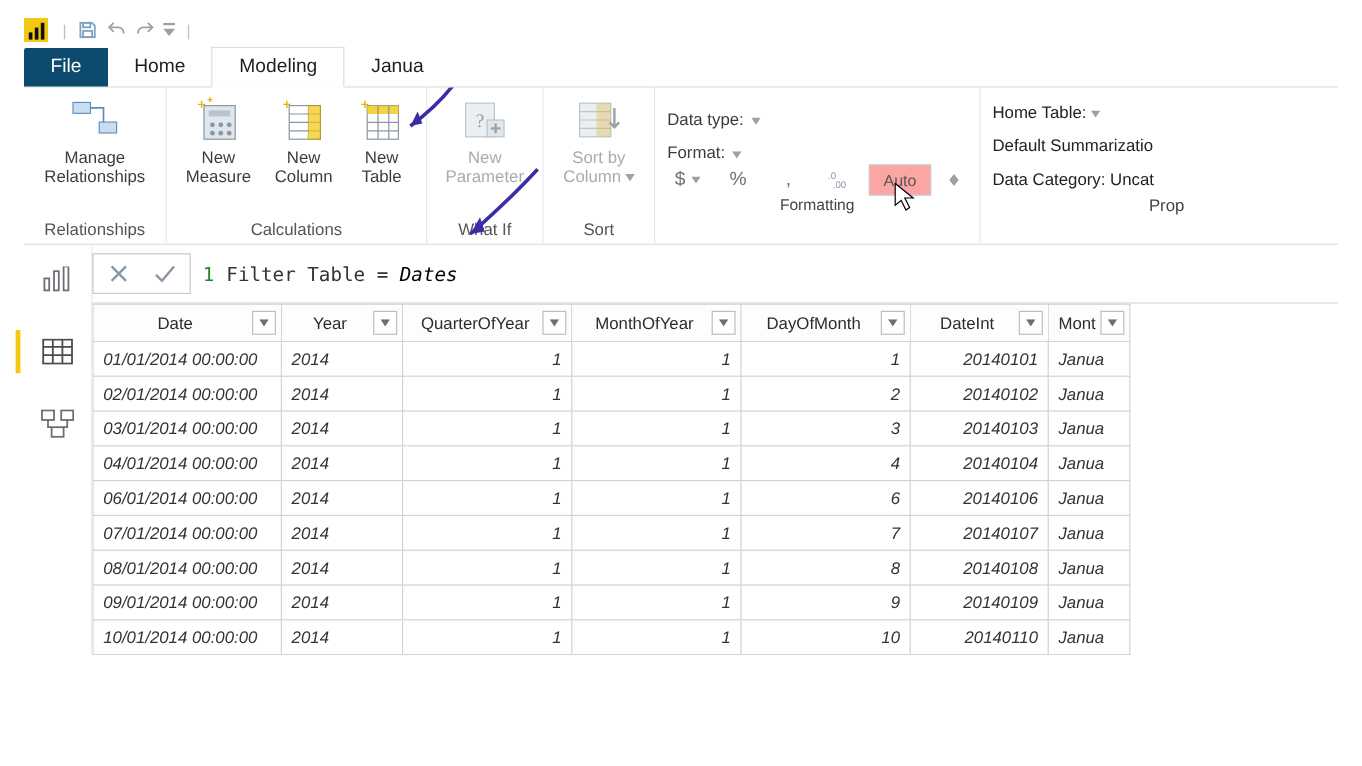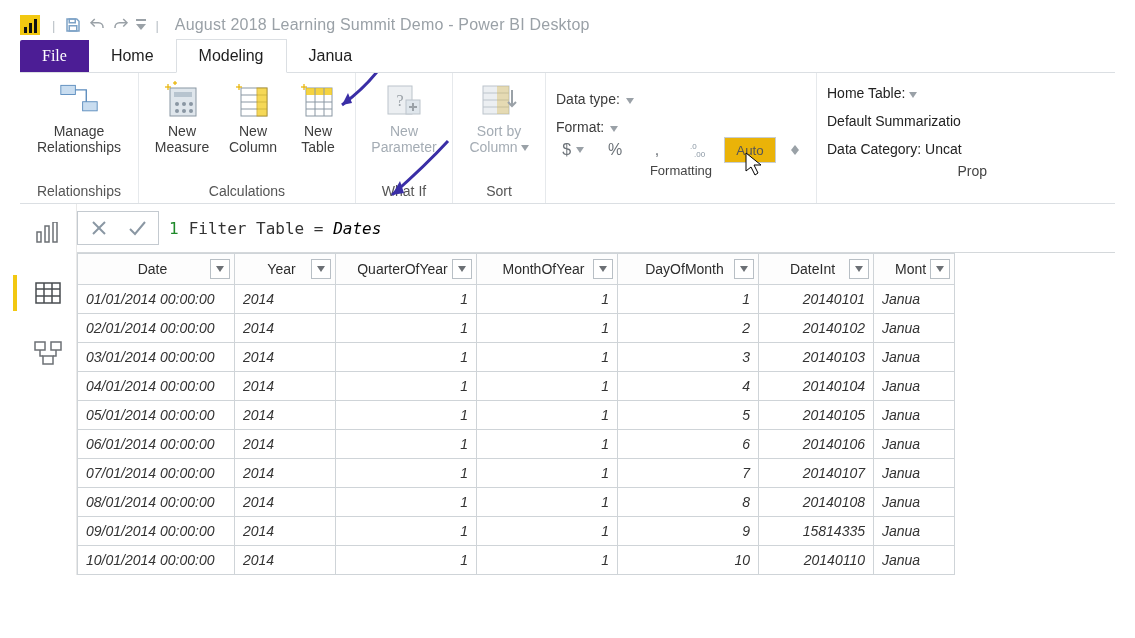--- a/index.html
+++ b/index.html
@@ -57,23 +57,22 @@
   .ribbon-tab {
     padding: 0 22px;
     height: 32px;
     line-height: 32px;
     font-size: 16px;
     color:#1e1e1e;
     cursor:pointer;
     position:relative;
   }
   .ribbon-tab.file {
-    background:#4c1d95; color:#fff;
+    background:#0c4a6e; color:#fff;
     border-top-left-radius: 2px;
-    font-family: Liberation Serif, serif;
   }
   .ribbon-tab.active {
     background:#fff;
     border:1px solid #dbdfe3;
     border-bottom:1px solid #fff;
     margin-bottom:-1px;
     color:#1e1e1e;
   }
 
   
@@ -142,21 +141,21 @@
     min-width: 26px; height:24px;
     border:1px solid transparent;
     color:#6d7379;
     font-size:16px;
     padding:0 3px;
   }
   .fmt-input {
     border:1px solid #c7cdd2;
     width:46px; height:22px;
     text-align:center; color:#555;
-    background:#eab308;
+    background:#fca5a5;
   }
 
   .prop-group {
     display:flex; flex-direction:column;
     padding: 6px 10px 0 10px;
     font-size:14px;
     min-width: 160px;
   }
   .prop-row { height:28px; line-height:28px; color:#222; white-space:nowrap; }
 
@@ -236,21 +235,21 @@
     background:#fdfdfd;
     border:1px solid #cfd4d8;
     height: 30px;
     padding: 0;
     position:relative;
     text-align:center;
     color:#2c2c2c;
   }
   table.grid th .th-inner {
     display:flex; align-items:center; justify-content:center;
-    height:100%; padding: 0 28px 0 8px; margin-left: 13px;
+    height:100%; padding: 0 28px 0 8px;
   }
   table.grid th .filter {
     position:absolute; right:4px; top:50%; transform:translateY(-50%);
     width:18px; height:18px;
     border:1px solid #b8bfc5;
     display:flex; align-items:center; justify-content:center;
     background:#fff; cursor:pointer;
   }
   table.grid td {
     border:1px solid #cfd4d8;
@@ -308,21 +307,20 @@
           <path d="M20 9H10a6 6 0 0 0-6 6v1"></path>
         </svg>
     </span>
     <span class="qat-btn" style="width:16px">
       <svg width="10" height="12" viewBox="0 0 10 12" fill="#9aa1a7">
           <rect x="0" y="0" width="10" height="2"></rect>
           <polygon points="0,5 10,5 5,11"></polygon>
         </svg>
     </span>
     <span class="sep">|</span>
-    <span class="title-text">August 2018 Learning Summit Demo - Power BI Desktop</span>
   </div>
 
   <div class="ribbon-tabs">
     <div class="ribbon-tab file">File</div>
     <div class="ribbon-tab">Home</div>
     <div class="ribbon-tab active">Modeling</div>
     <div class="ribbon-tab">Janua</div>
   </div>
 
   <div class="ribbon">
@@ -652,29 +650,20 @@
               <tr>
                 <td>04/01/2014 00:00:00</td>
                 <td>2014</td>
                 <td>1</td>
                 <td>1</td>
                 <td>4</td>
                 <td>20140104</td>
                 <td>Janua</td>
               </tr>
               <tr>
-                <td>05/01/2014 00:00:00</td>
-                <td>2014</td>
-                <td>1</td>
-                <td>1</td>
-                <td>5</td>
-                <td>20140105</td>
-                <td>Janua</td>
-              </tr>
-              <tr>
                 <td>06/01/2014 00:00:00</td>
                 <td>2014</td>
                 <td>1</td>
                 <td>1</td>
                 <td>6</td>
                 <td>20140106</td>
                 <td>Janua</td>
               </tr>
               <tr>
                 <td>07/01/2014 00:00:00</td>
@@ -693,21 +682,21 @@
                 <td>8</td>
                 <td>20140108</td>
                 <td>Janua</td>
               </tr>
               <tr>
                 <td>09/01/2014 00:00:00</td>
                 <td>2014</td>
                 <td>1</td>
                 <td>1</td>
                 <td>9</td>
-                <td>15814335</td>
+                <td>20140109</td>
                 <td>Janua</td>
               </tr>
               <tr>
                 <td>10/01/2014 00:00:00</td>
                 <td>2014</td>
                 <td>1</td>
                 <td>1</td>
                 <td>10</td>
                 <td>20140110</td>
                 <td>Janua</td>

